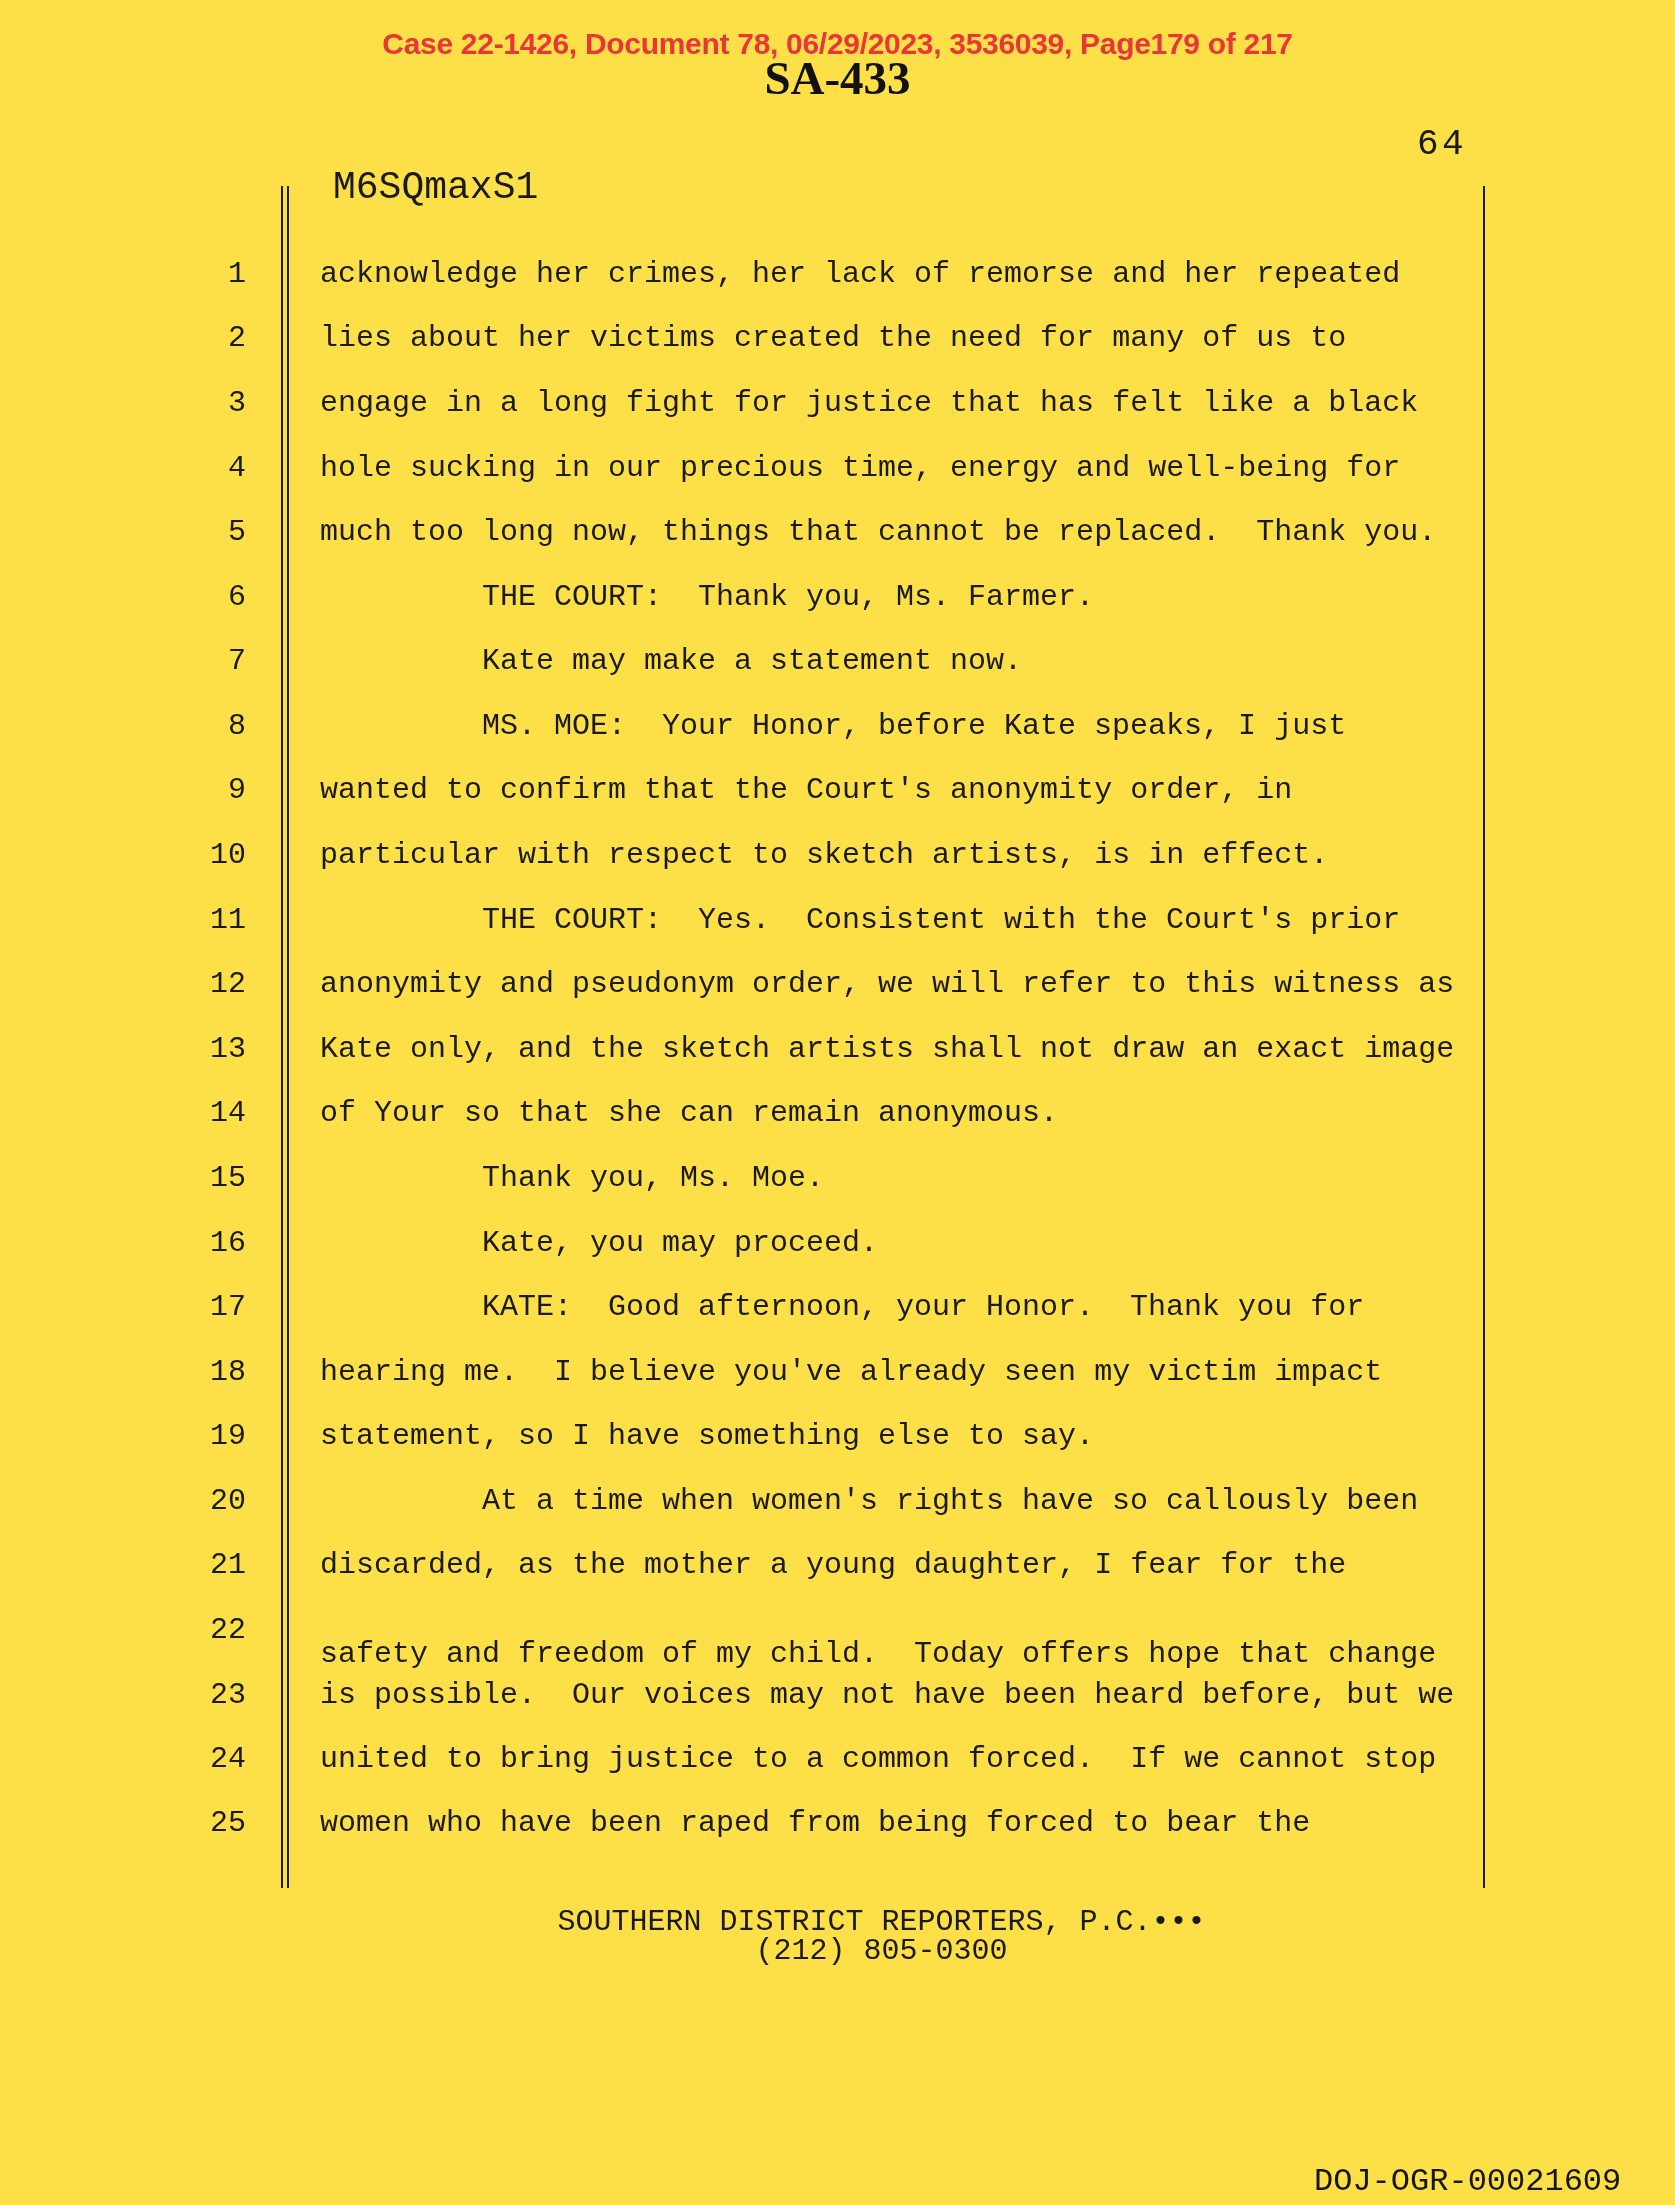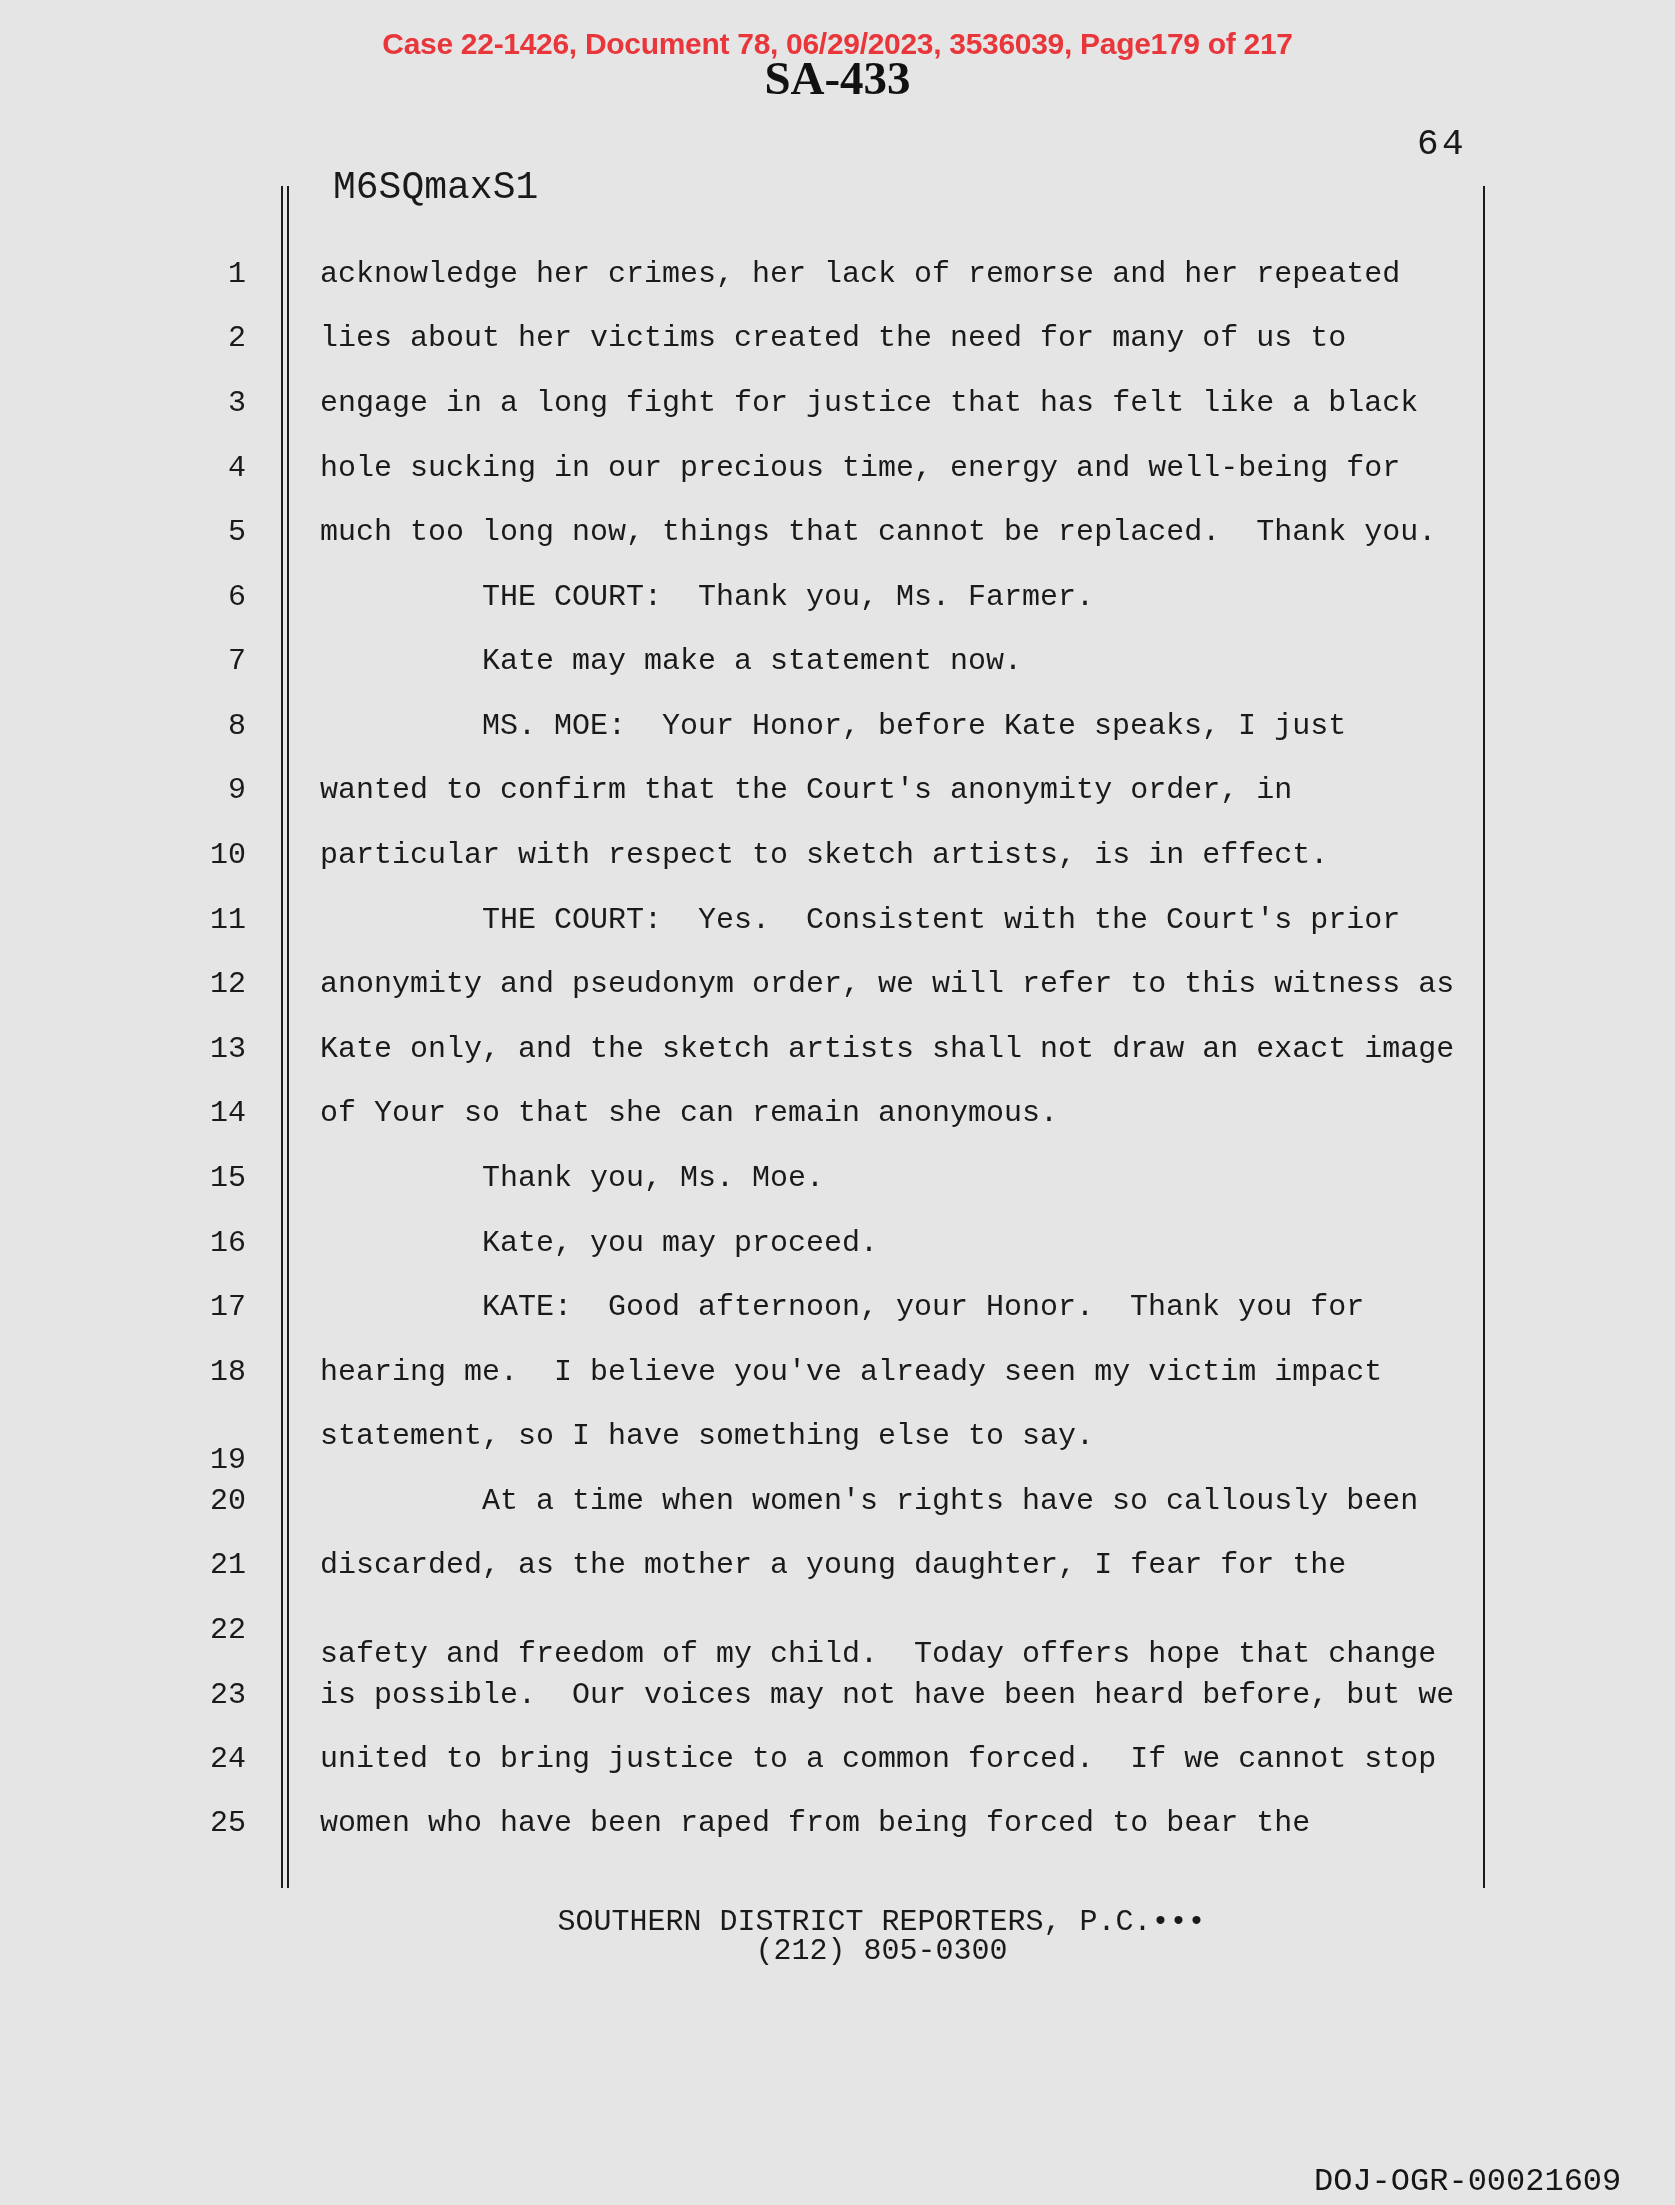--- a/index.html
+++ b/index.html
@@ -4,21 +4,21 @@
 <style>
   html, body {
     margin: 0;
     padding: 0;
     background: #ffffff;
   }
   .page {
     position: relative;
     width: 1675px;
     height: 2205px;
-    background: #e5e5e5;
+    background: #fde047;
     overflow: hidden;
     font-family: "Liberation Mono", "DejaVu Sans Mono", monospace;
     color: #1a1a1a;
   }
   .abs { position: absolute; white-space: pre; line-height: 1; }
 
   .case-line {
     top: 29px;
     left: 0;
     width: 1675px;
@@ -142,21 +142,21 @@
       <div class="line-num" style="top: 1098px;">14</div>
       <div class="line-text" style="top: 1098px;">of Your so that she can remain anonymous.</div>
       <div class="line-num" style="top: 1163px;">15</div>
       <div class="line-text indent" style="top: 1163px;">Thank you, Ms. Moe.</div>
       <div class="line-num" style="top: 1228px;">16</div>
       <div class="line-text indent" style="top: 1228px;">Kate, you may proceed.</div>
       <div class="line-num" style="top: 1292px;">17</div>
       <div class="line-text indent" style="top: 1292px;">KATE:  Good afternoon, your Honor.  Thank you for</div>
       <div class="line-num" style="top: 1357px;">18</div>
       <div class="line-text" style="top: 1357px;">hearing me.  I believe you've already seen my victim impact</div>
-      <div class="line-num" style="top: 1421px; margin-top: 24px;">19</div>
+      <div class="line-num" style="top: 1421px;">19</div>
       <div class="line-text" style="top: 1421px;">statement, so I have something else to say.</div>
       <div class="line-num" style="top: 1486px;">20</div>
       <div class="line-text indent" style="top: 1486px;">At a time when women's rights have so callously been</div>
       <div class="line-num" style="top: 1550px;">21</div>
       <div class="line-text" style="top: 1550px;">discarded, as the mother a young daughter, I fear for the</div>
       <div class="line-num" style="top: 1615px;">22</div>
       <div class="line-text" style="top: 1615px; margin-top: 24px;">safety and freedom of my child.  Today offers hope that change</div>
       <div class="line-num" style="top: 1680px;">23</div>
       <div class="line-text" style="top: 1680px;">is possible.  Our voices may not have been heard before, but we</div>
       <div class="line-num" style="top: 1744px;">24</div>

